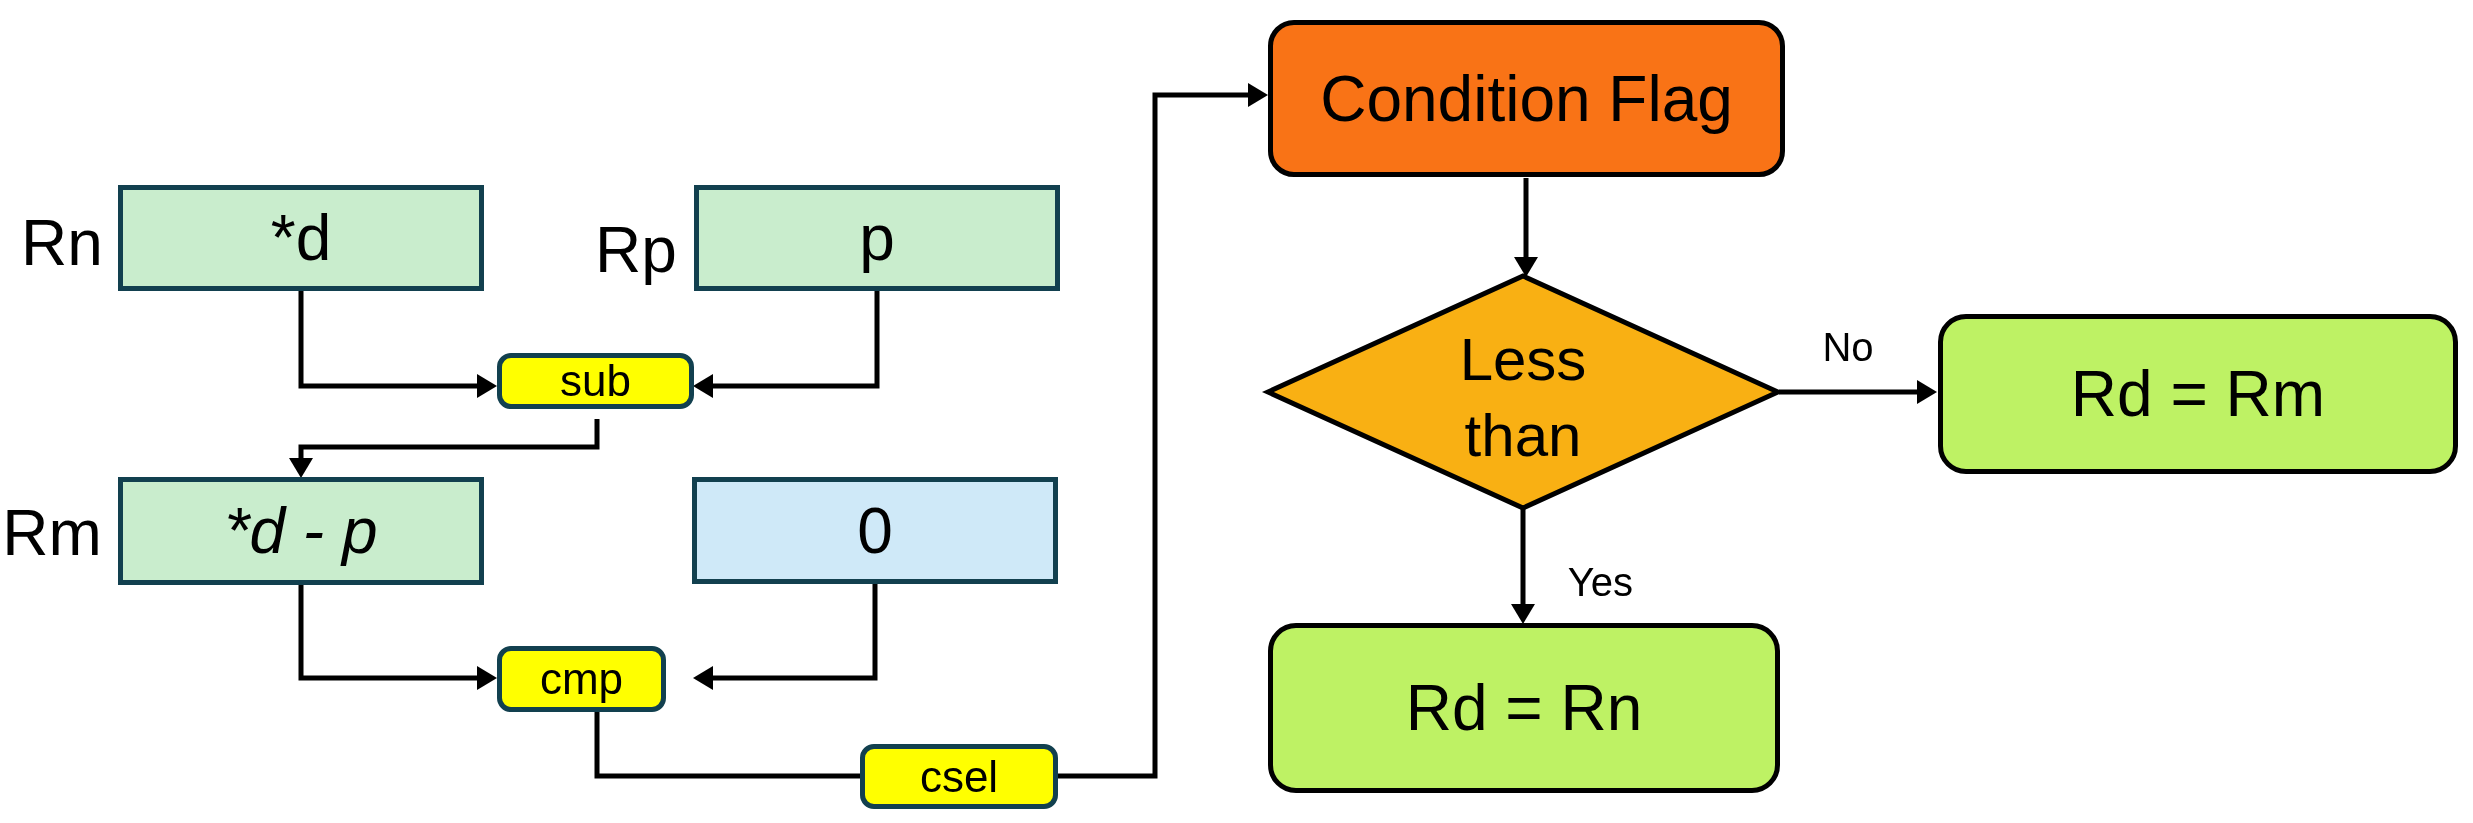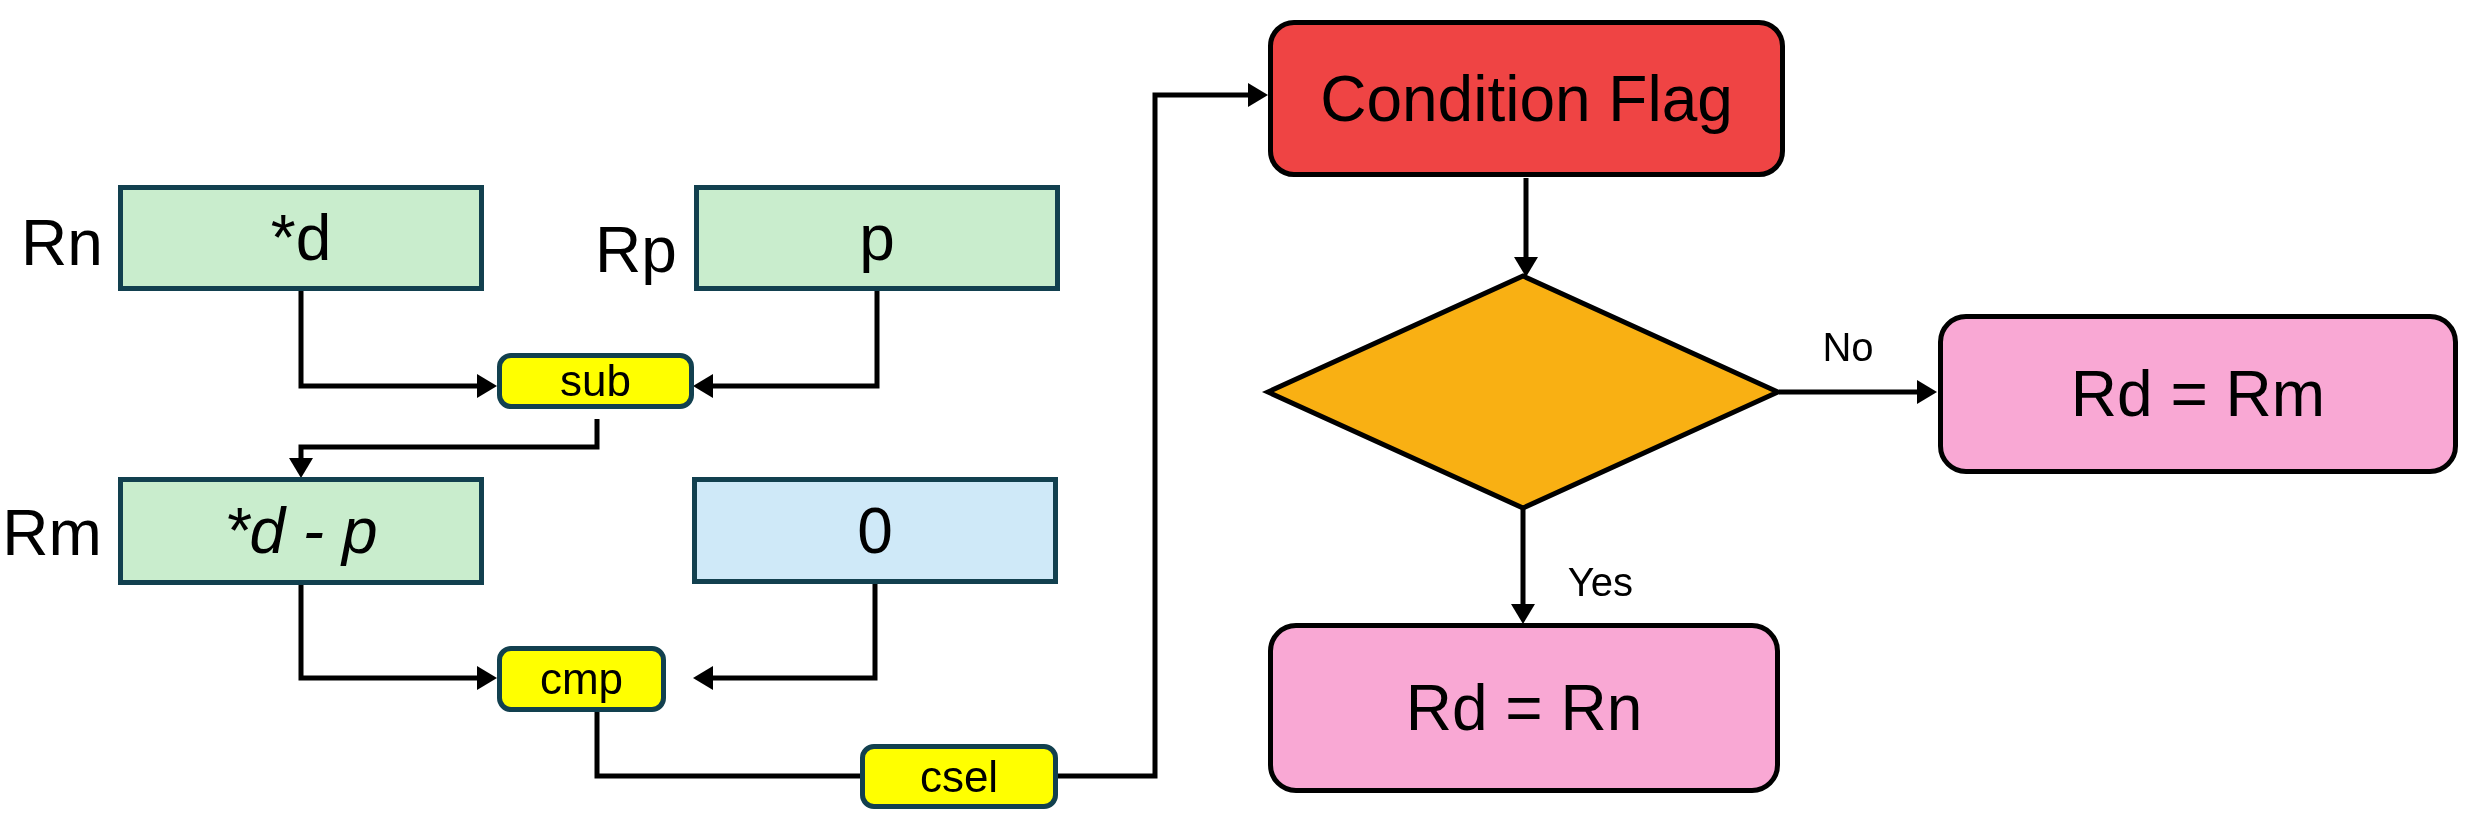--- a/index.html
+++ b/index.html
@@ -44,29 +44,29 @@
   }
 
   .op-box {
     background: #FFFF00;
     border: 5px solid #12404F;
     border-radius: 14px;
     font-size: 44px;
   }
 
   .flag-box {
-    background: #ef4444;
+    background: #f97316;
     border: 5px solid #000000;
     border-radius: 26px;
     font-size: 64px;
     white-space: nowrap;
   }
 
   .result-box {
-    background: #f9a8d4;
+    background: #bef264;
     border: 5px solid #000000;
     border-radius: 28px;
     font-size: 64px;
     white-space: pre;
   }
 
   .branch-label {
     font-size: 40px;
     white-space: nowrap;
   }
@@ -149,20 +149,24 @@
   <div class="node const-box" id="box-zero">0</div>
 
   <div class="node op-box" id="op-cmp">cmp</div>
   <div class="node op-box" id="op-csel">csel</div>
 
   <div class="node flag-box" id="flag-box">Condition Flag</div>
 
   <svg id="diamond-svg" width="560" height="280" viewBox="0 0 560 280" xmlns="http://www.w3.org/2000/svg">
     <polygon points="283,26 538,142 283,258 28,142" fill="#F9B013" stroke="#000000" stroke-width="5"></polygon>
   </svg>
+  <div class="diamond-text">
+    <span>Less</span>
+    <span>than</span>
+  </div>
 
   <div class="node branch-label" id="label-no">No</div>
   <div class="node branch-label" id="label-yes">Yes</div>
 
   <div class="node result-box" id="result-no">Rd = Rm</div>
   <div class="node result-box" id="result-yes">Rd = Rn</div>
 
 </div>
 
 </body></html>

